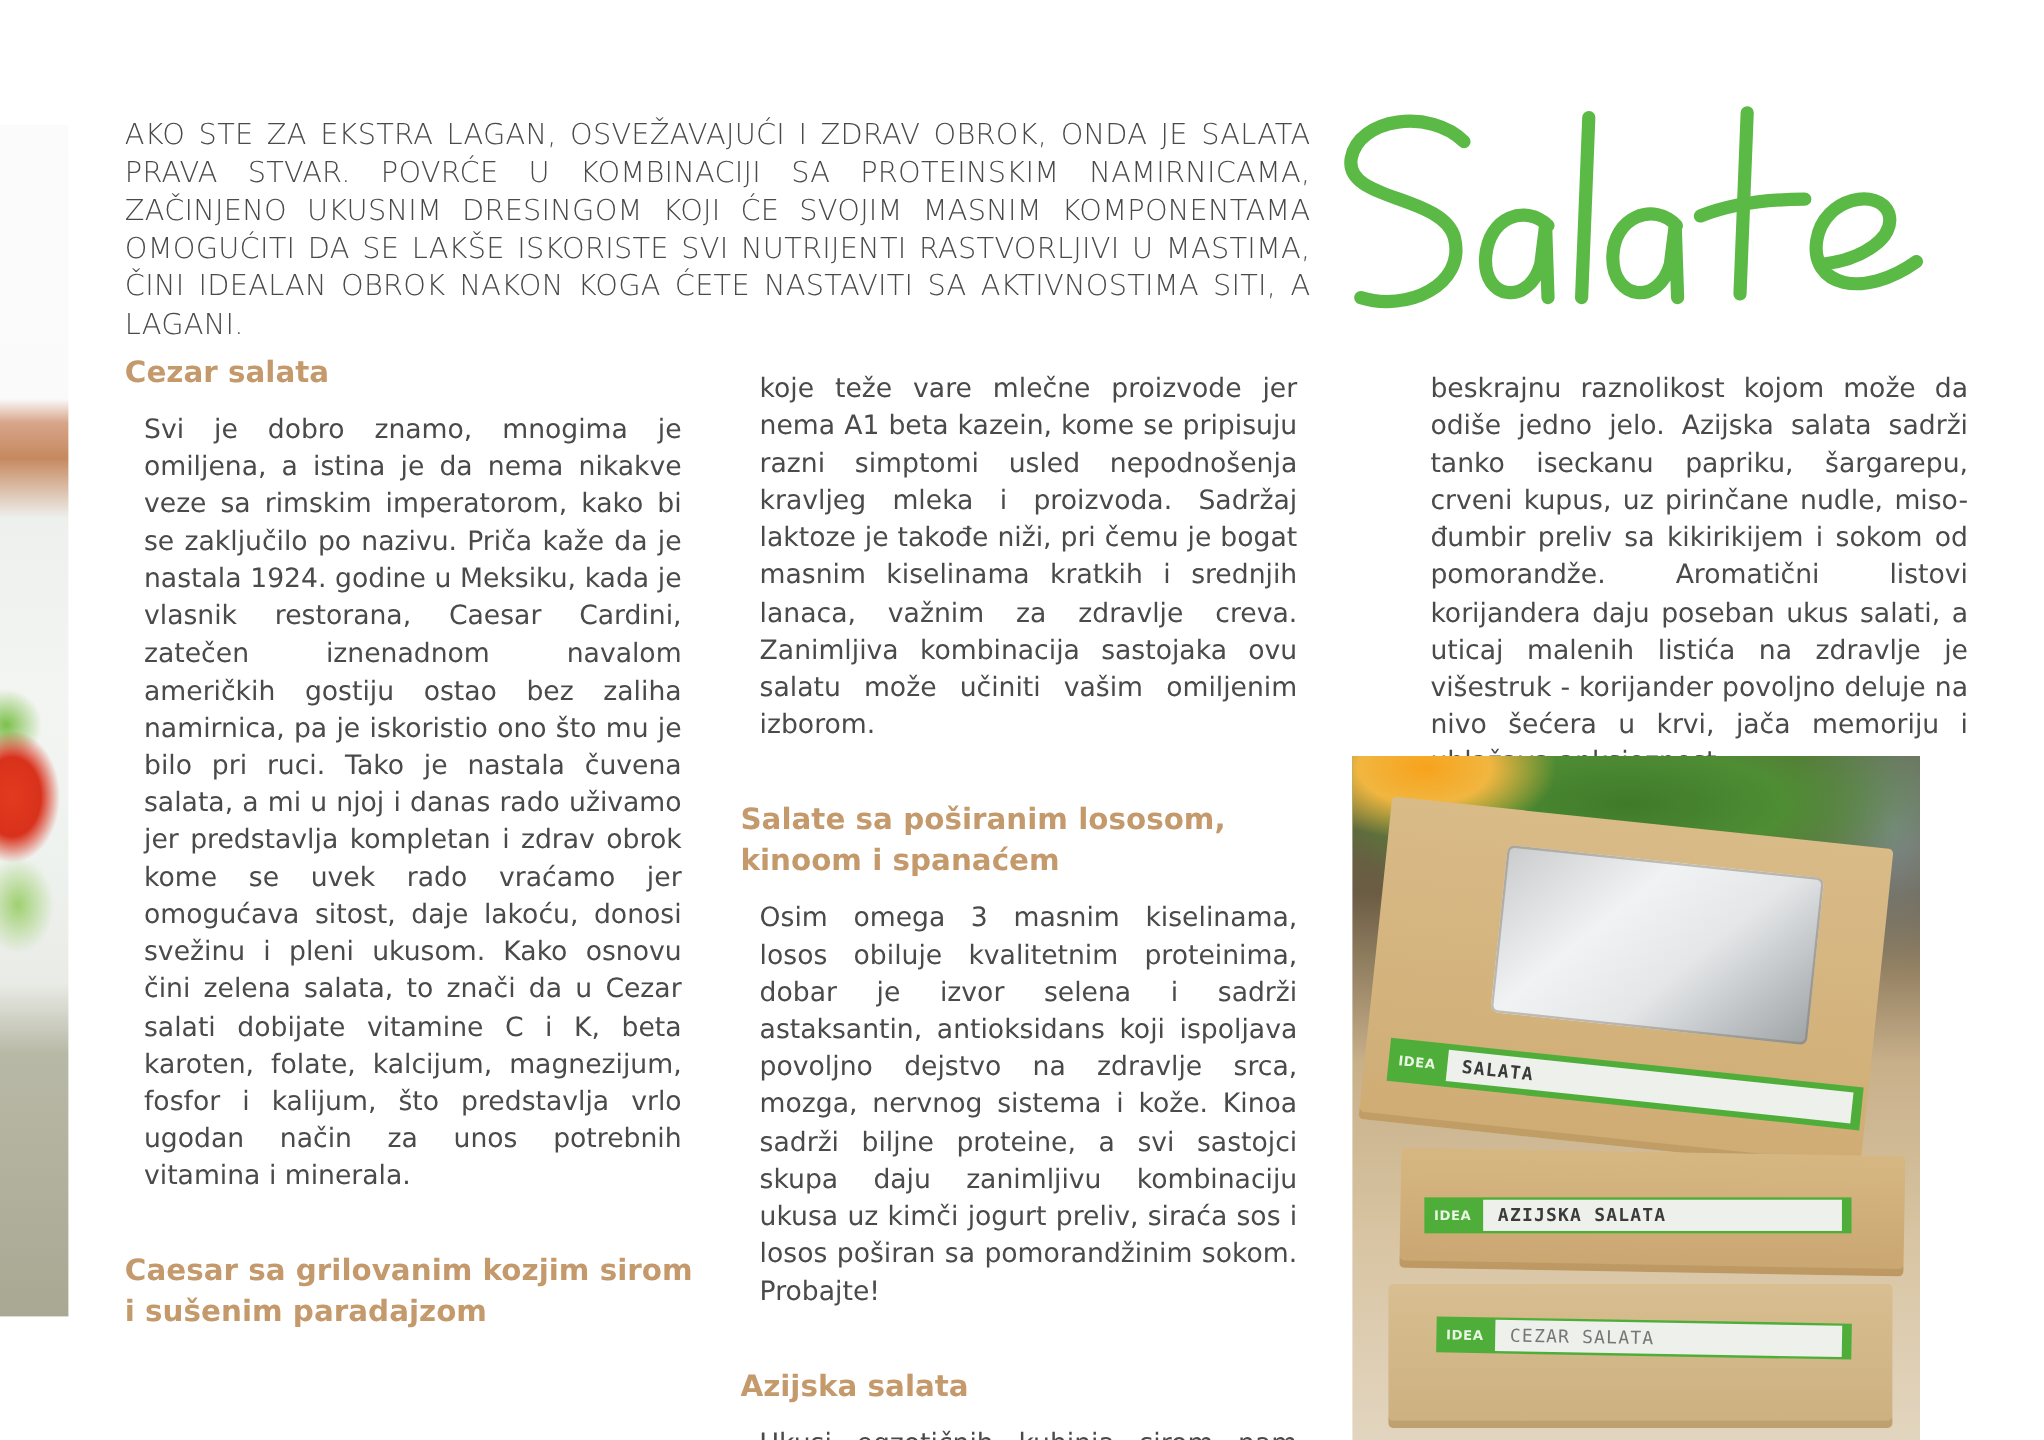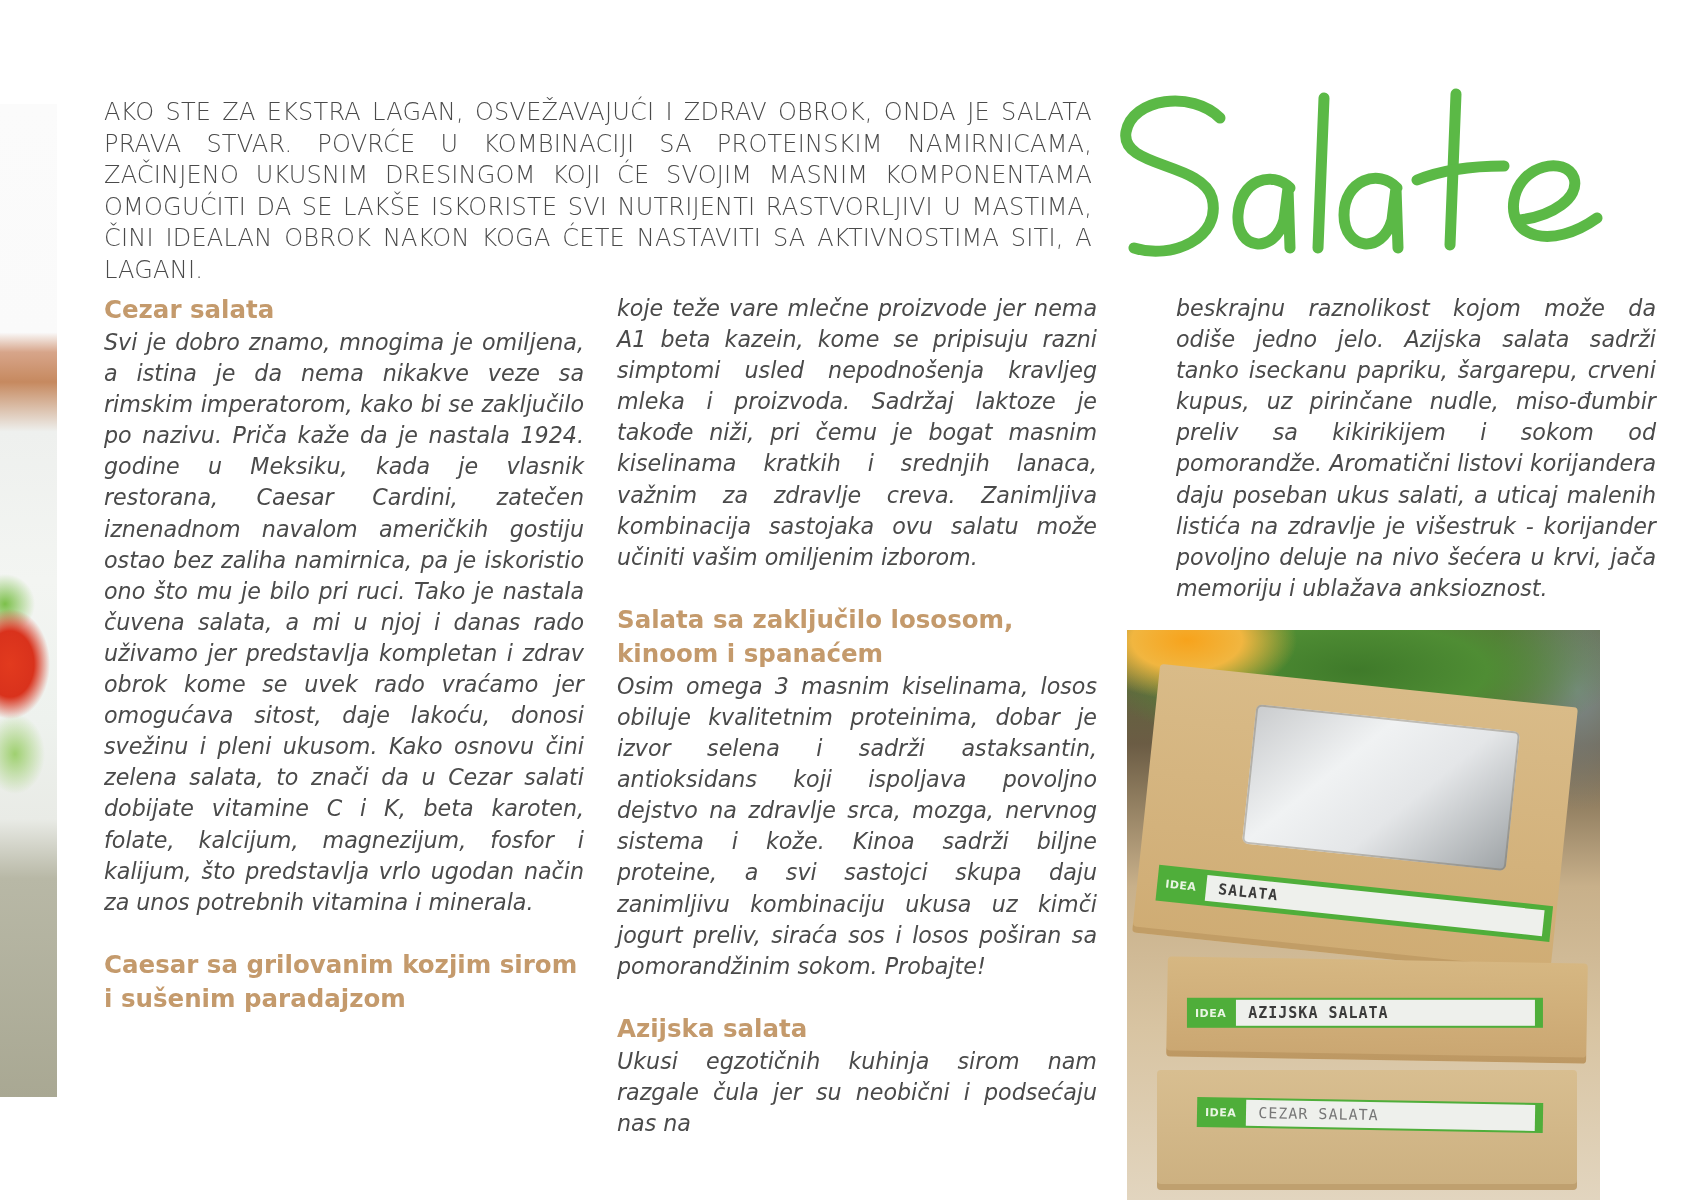--- a/index.html
+++ b/index.html
@@ -67,22 +67,21 @@
   .col-3 { left: 1176px; }
   .col h2 {
     margin: 0;
     font-size: 24.5px;
     line-height: 34px;
     font-weight: bold;
     color: #c49a6c;
     text-align: left;
   }
   .col p {
-    margin: 0;
-    font-style: italic;
+    margin: 16px;
   }
   .section-gap {
     height: 30px;
   }
   .right-photo {
     position: absolute;
     left: 1127px;
     top: 630px;
     width: 473px;
     height: 570px;
@@ -184,21 +183,21 @@
 <div class="col col-1">
   <h2>Cezar salata</h2>
   <p>Svi je dobro znamo, mnogima je omiljena, a istina je da nema nikakve veze sa rimskim imperatorom, kako bi se zaključilo po nazivu. Priča kaže da je nastala 1924. godine u Meksiku, kada je vlasnik restorana, Caesar Cardini, zatečen iznenadnom navalom američkih gostiju ostao bez zaliha namirnica, pa je iskoristio ono što mu je bilo pri ruci. Tako je nastala čuvena salata, a mi u njoj i danas rado uživamo jer predstavlja kompletan i zdrav obrok kome se uvek rado vraćamo jer omogućava sitost, daje lakoću, donosi svežinu i pleni ukusom. Kako osnovu čini zelena salata, to znači da u Cezar salati dobijate vitamine C i K, beta karoten, folate, kalcijum, magnezijum, fosfor i kalijum, što predstavlja vrlo ugodan način za unos potrebnih vitamina i minerala.</p>
   <div class="section-gap"></div>
   <h2>Caesar sa grilovanim kozjim sirom i sušenim paradajzom</h2>
 </div>
 
 <div class="col col-2">
   <p>koje teže vare mlečne proizvode jer nema A1 beta kazein, kome se pripisuju razni simptomi usled nepodnošenja kravljeg mleka i proizvoda. Sadržaj laktoze je takođe niži, pri čemu je bogat masnim kiselinama kratkih i srednjih lanaca, važnim za zdravlje creva. Zanimljiva kombinacija sastojaka ovu salatu može učiniti vašim omiljenim izborom.</p>
   <div class="section-gap"></div>
-  <h2>Salata sa zaključilo lososom, kinoom i spanaćem</h2>
+  <h2>Salate sa poširanim lososom, kinoom i spanaćem</h2>
   <p>Osim omega 3 masnim kiselinama, losos obiluje kvalitetnim proteinima, dobar je izvor selena i sadrži astaksantin, antioksidans koji ispoljava povoljno dejstvo na zdravlje srca, mozga, nervnog sistema i kože. Kinoa sadrži biljne proteine, a svi sastojci skupa daju zanimljivu kombinaciju ukusa uz kimči jogurt preliv, siraća sos i losos poširan sa pomorandžinim sokom. Probajte!</p>
   <div class="section-gap"></div>
   <h2>Azijska salata</h2>
   <p>Ukusi egzotičnih kuhinja sirom nam razgale čula jer su neobični i podsećaju nas na</p>
 </div>
 
 <div class="col col-3">
   <p>beskrajnu raznolikost kojom može da odiše jedno jelo. Azijska salata sadrži tanko iseckanu papriku, šargarepu, crveni kupus, uz pirinčane nudle, miso-đumbir preliv sa kikirikijem i sokom od pomorandže. Aromatični listovi korijandera daju poseban ukus salati, a uticaj malenih listića na zdravlje je višestruk -  korijander povoljno deluje na nivo šećera u krvi, jača memoriju i ublažava anksioznost.</p>
 </div>
 

